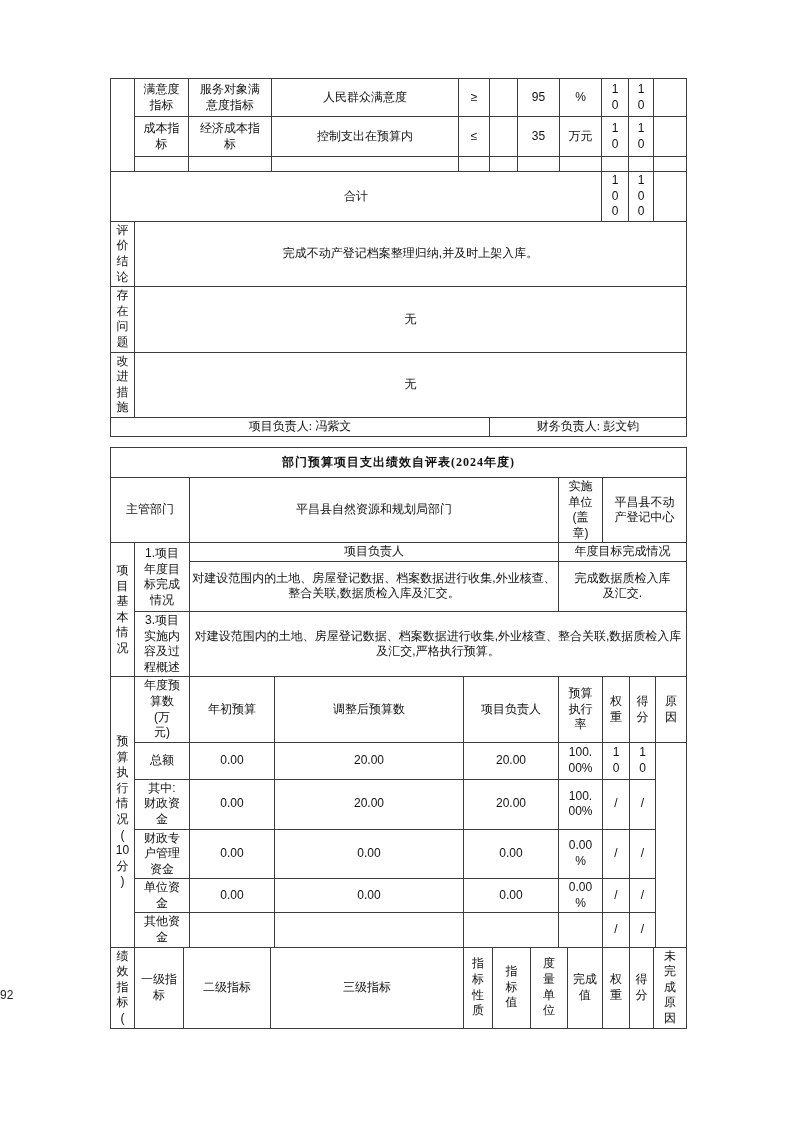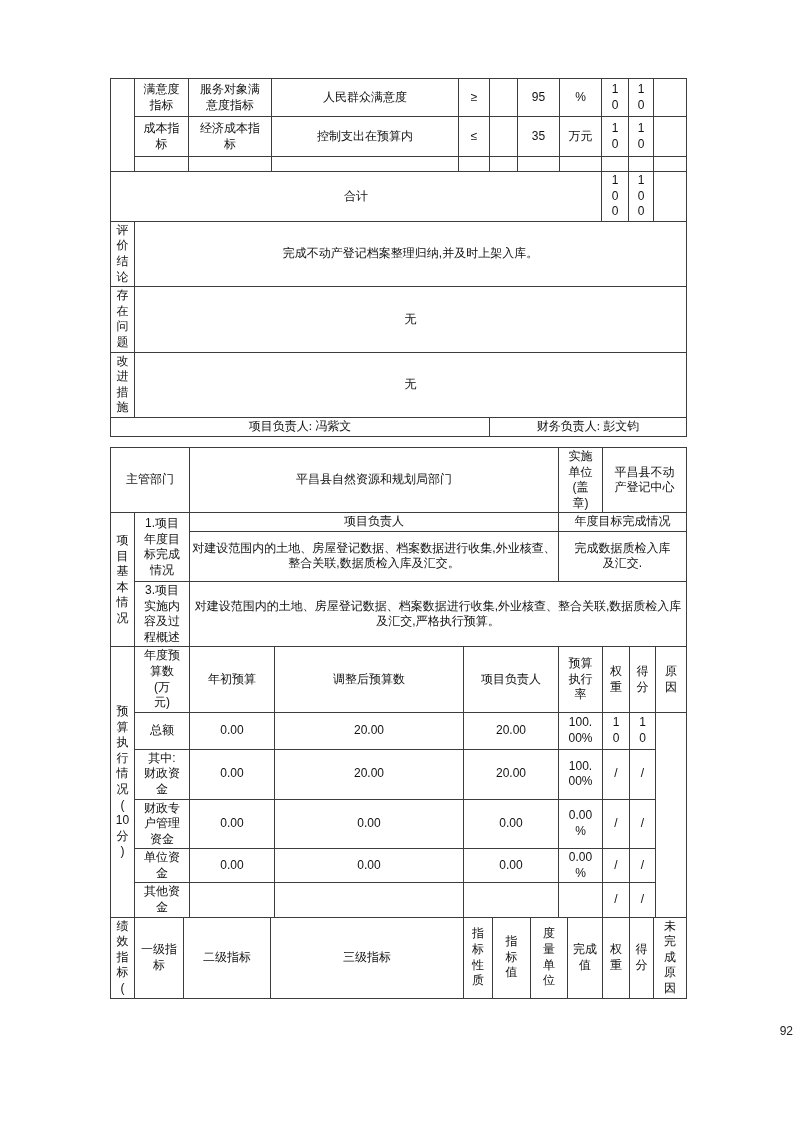--- a/index.html
+++ b/index.html
@@ -34,22 +34,22 @@
     font-size: 18px;
     font-weight: bold;
     letter-spacing: 1px;
     font-family: "Liberation Serif", "DejaVu Serif", serif;
   }
   #tableA { position: absolute; left: 110px; top: 78px; }
   #tableB { position: absolute; left: 110px; top: 447px; }
   #tableB .tbl + .tbl, #tableB .tbl { margin-top: -1px; }
   #tableB .tbl:first-child { margin-top: 0; }
   #pageNum {
-    position: absolute; left: 0; right: 0; top: 1024px;
-    text-align: right; font-size: 12px; color: #222;
+    position: absolute; left: 0; right: 0; top: 988px;
+    text-align: left; font-size: 12px; color: #222;
   }
 </style>
 </head>
 <body>
 
 <table class="tbl" id="tableA">
   <colgroup>
     <col style="width:24px">
       <col style="width:54px">
       <col style="width:83px">
@@ -141,20 +141,30 @@
   </tr>
   <tr style="height:18px">
     <td colspan="5" class="left">项目负责人: 冯紫文</td>
     <td colspan="6" class="left">财务负责人: 彭文钧</td>
   </tr>
 </tbody>
   </table>
 
 <div id="tableB">
 
+  <table class="tbl">
+    <colgroup>
+        <col style="width:576px">
+      </colgroup>
+    <tbody>
+        <tr style="height:30px">
+      <td class="title-cell">部门预算项目支出绩效自评表(2024年度)</td>
+    </tr>
+  </tbody>
+    </table>
 
 
   <table class="tbl">
     <colgroup>
         <col style="width:79px">
         <col style="width:369px">
         <col style="width:44px">
         <col style="width:84px">
       </colgroup>
     <tbody>

